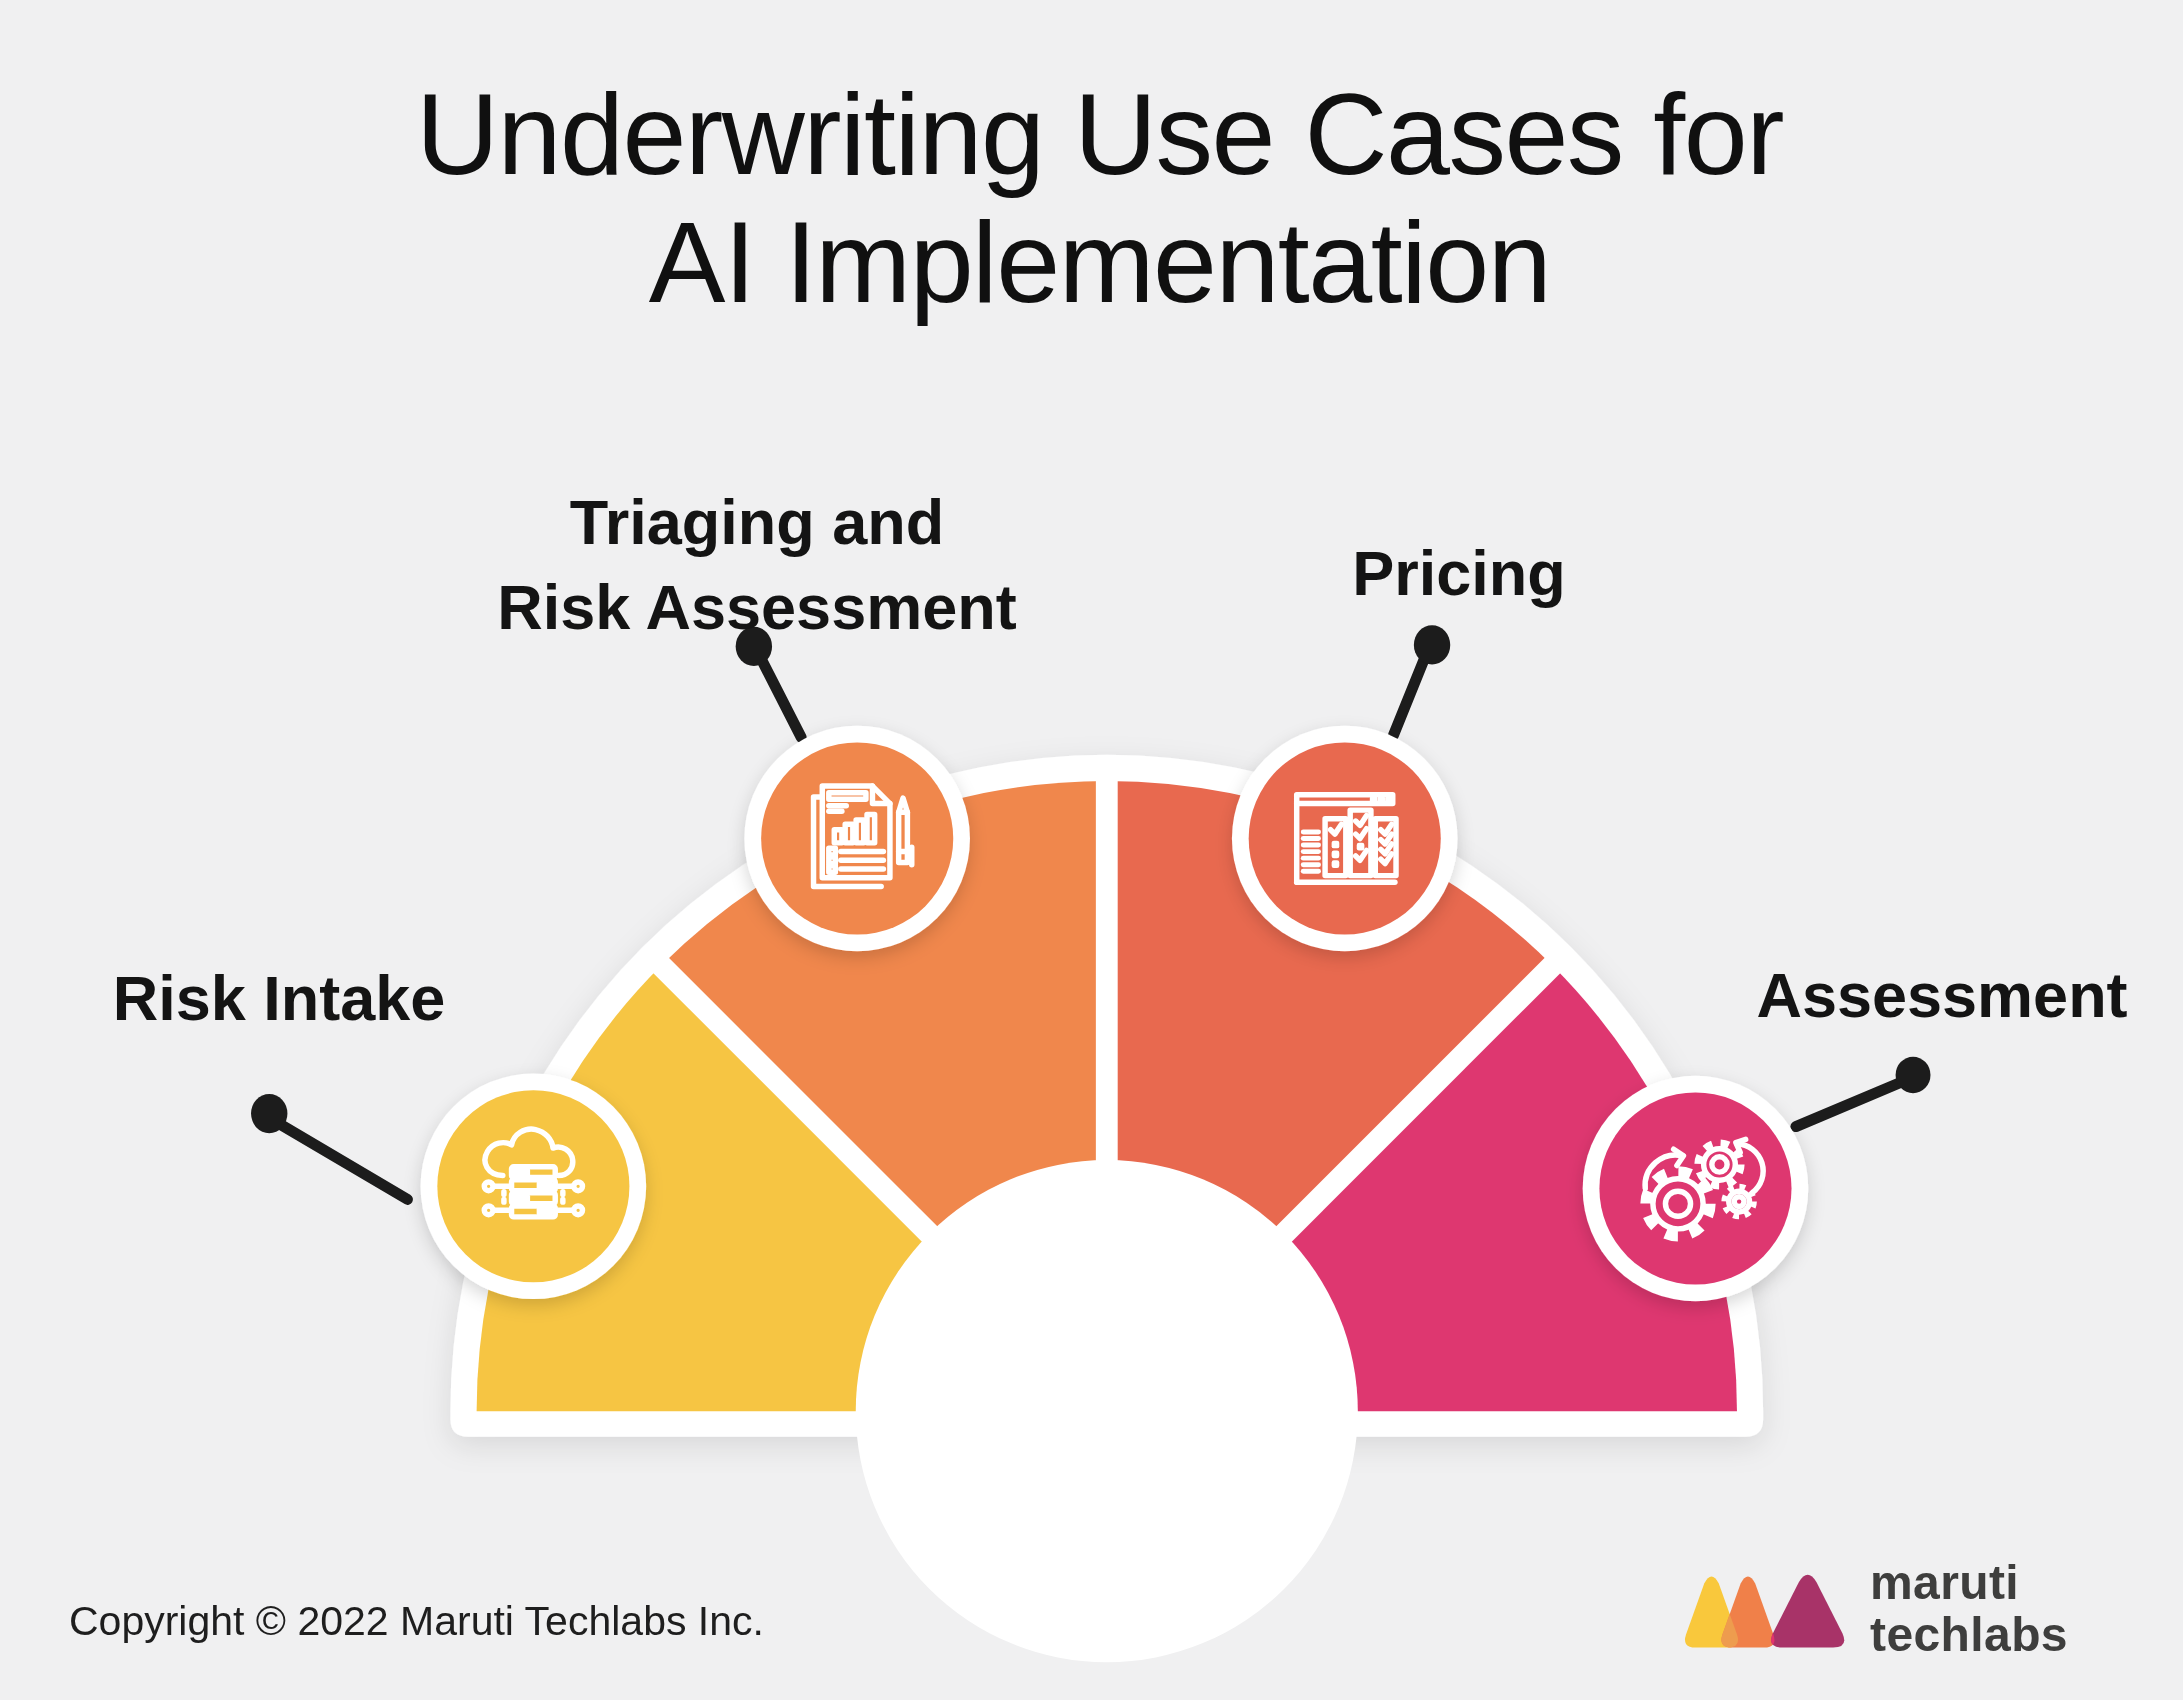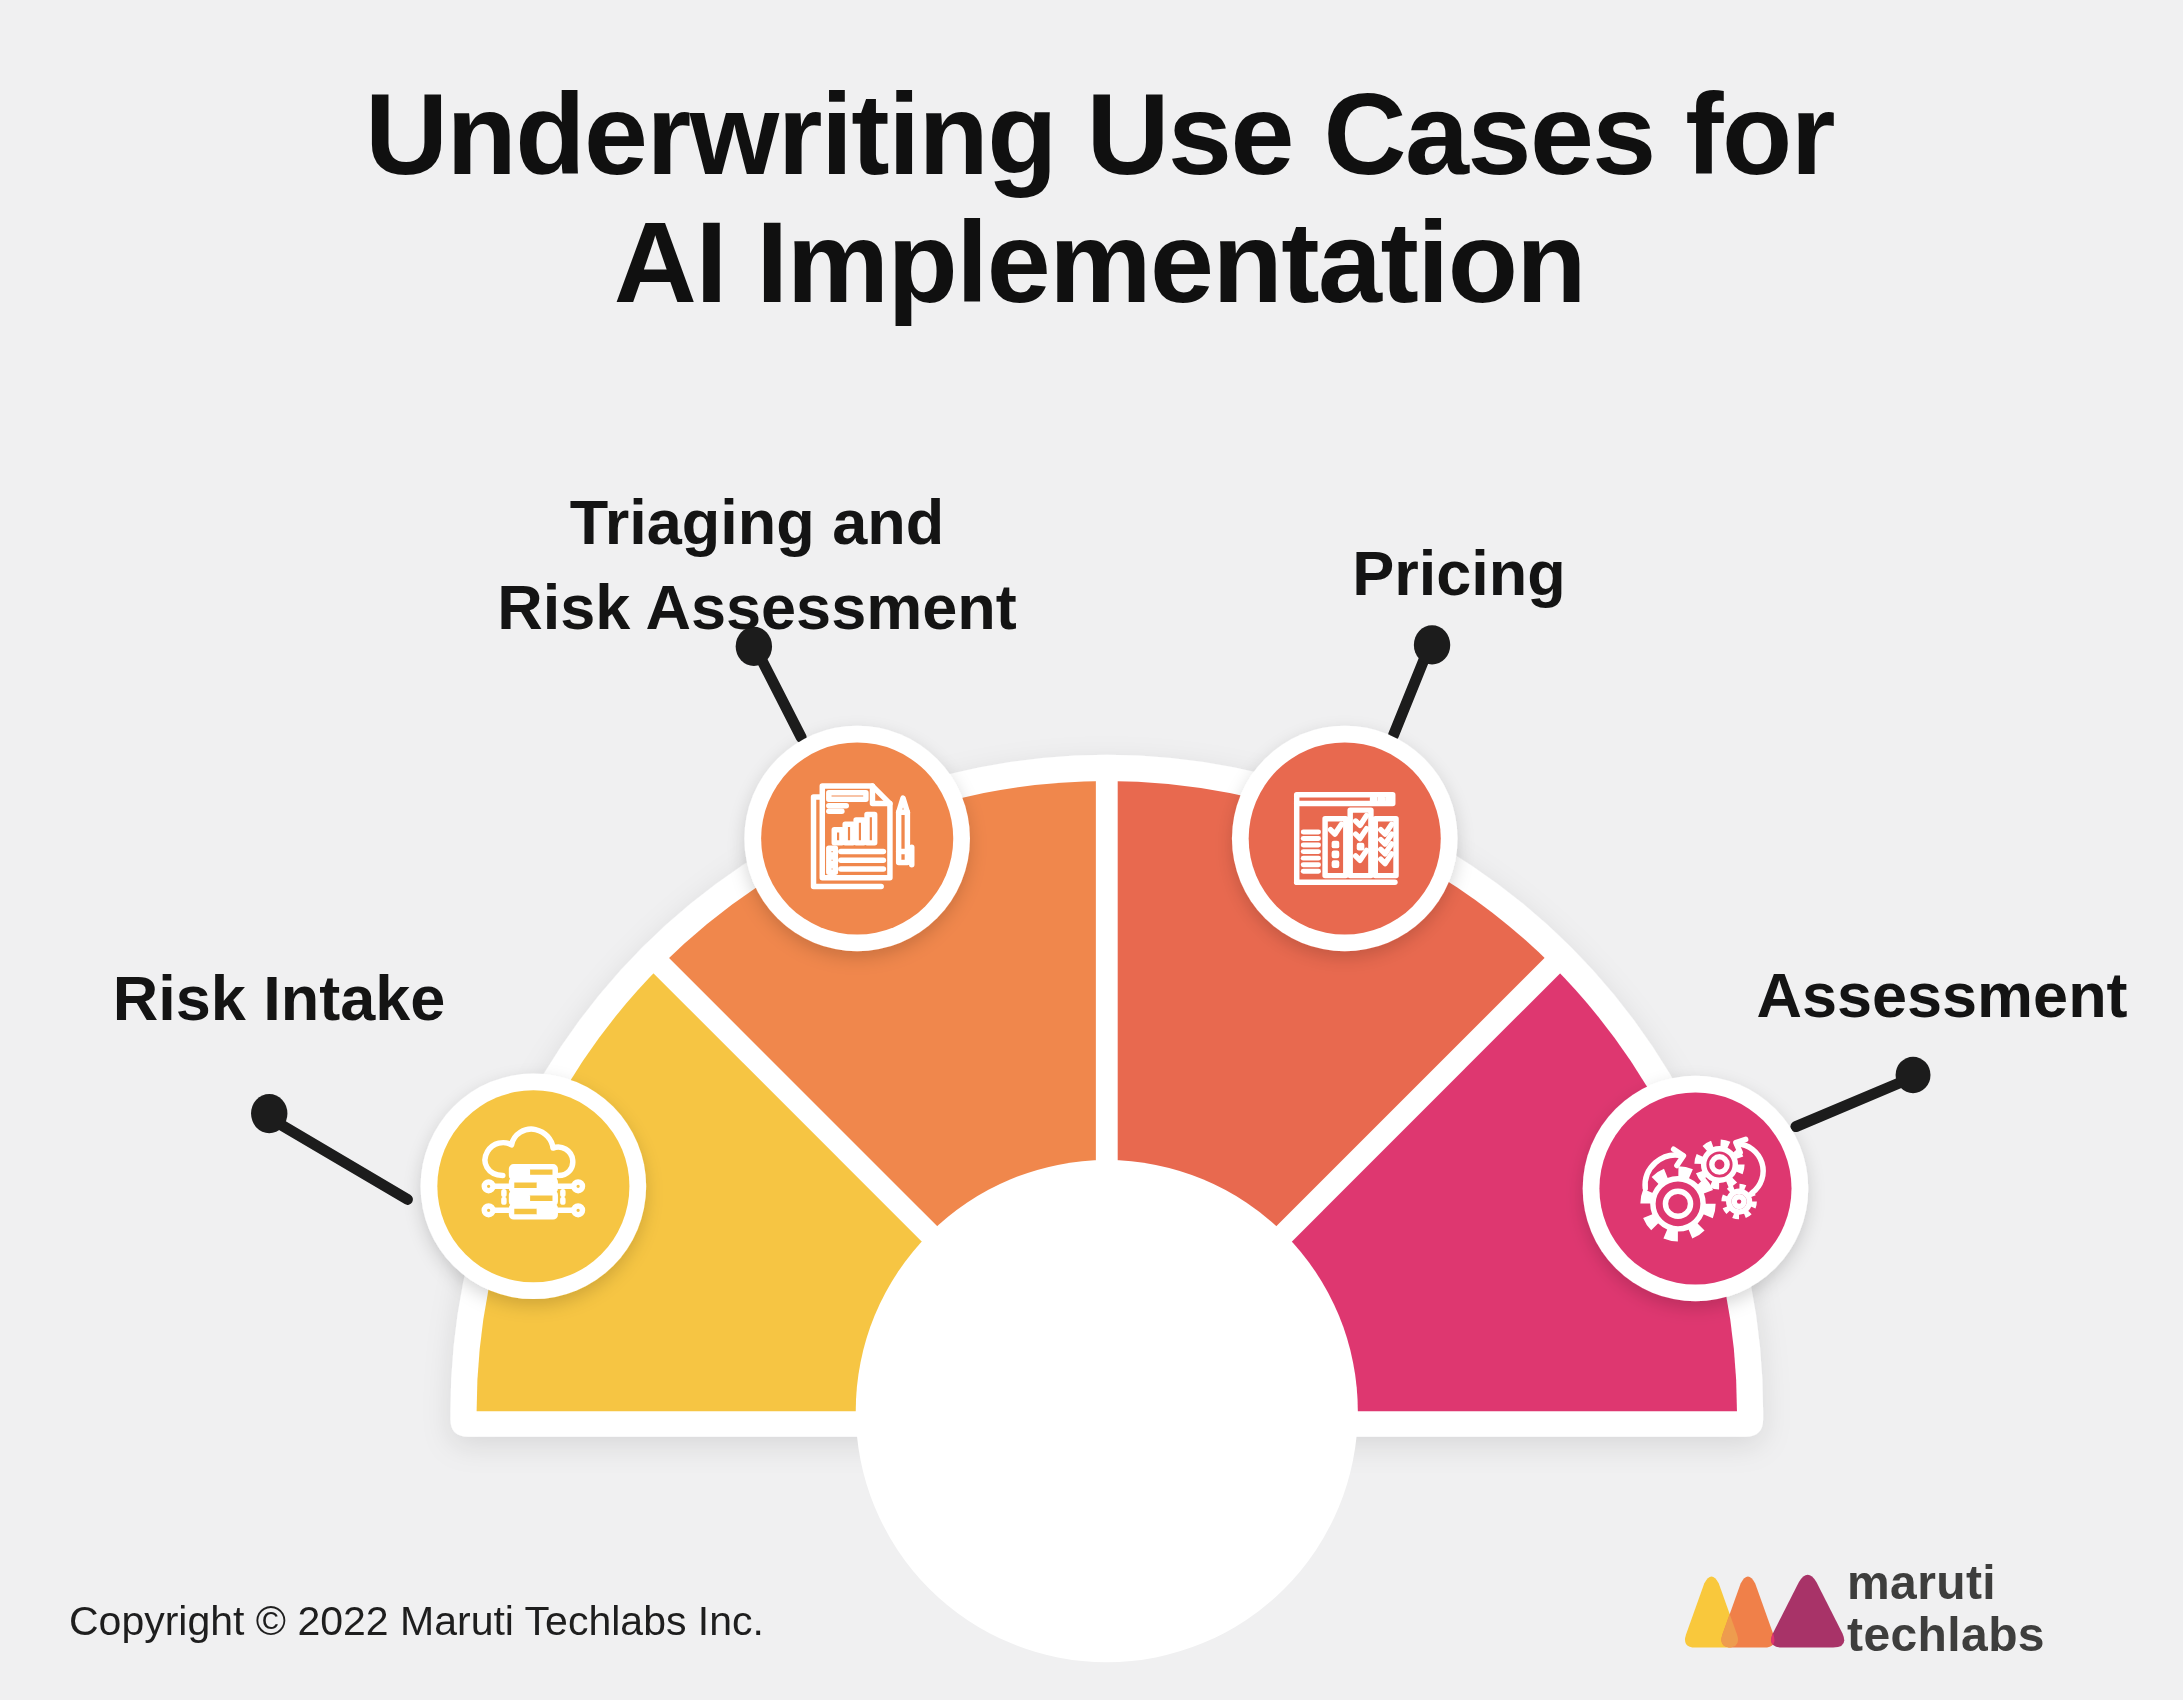--- a/index.html
+++ b/index.html
@@ -2,36 +2,36 @@
 <html style="font-size:11.6px"><head>
 <meta charset="utf-8">
 <style>
   html,body{margin:0;padding:0;background:#F0F0F1;}
   #canvas{
     position:relative;width:2183px;height:1701px;background:#F0F0F1;
     overflow:hidden;font-family:"Liberation Sans",sans-serif;
   }
   .title{
     position:absolute;left:0;right:0;top:70px;text-align:center;
-    font-weight:700;font-size:115px;line-height:128px;letter-spacing:-1.5px;color:#101010;padding-left:16px;
+    font-weight:400;font-size:115px;line-height:128px;letter-spacing:-1.5px;color:#101010;padding-left:16px;
   }
   #gauge-svg{position:absolute;left:0;top:0;}
   .seg-label{
     position:absolute;transform:translateX(-50%);text-align:center;
     font-weight:700;font-size:63px;line-height:85px;color:#141414;white-space:nowrap;
   }
   .label-data-intake{left:279px;top:956px;}
   .label-triaging{left:729px;top:480px;margin-left:28px;}
   .label-pricing{left:1459px;top:531px;}
   .label-processing{left:1942px;top:953px;}
   .copyright{
     position:absolute;left:69px;top:1598px;font-size:41px;font-weight:400;color:#1e1e1e;
   }
   .logo{
-    position:absolute;left:1678px;top:1557px;display:flex;align-items:center;
+    position:absolute;left:1678px;top:1557px;display:flex;align-items:center;gap:23px;
   }
   .logo-text{
     font-weight:700;font-size:48px;line-height:52px;color:#3E3E3D;letter-spacing:0.4px;
   }
 </style>
 </head>
 <body>
 
 <div id="canvas">
 

